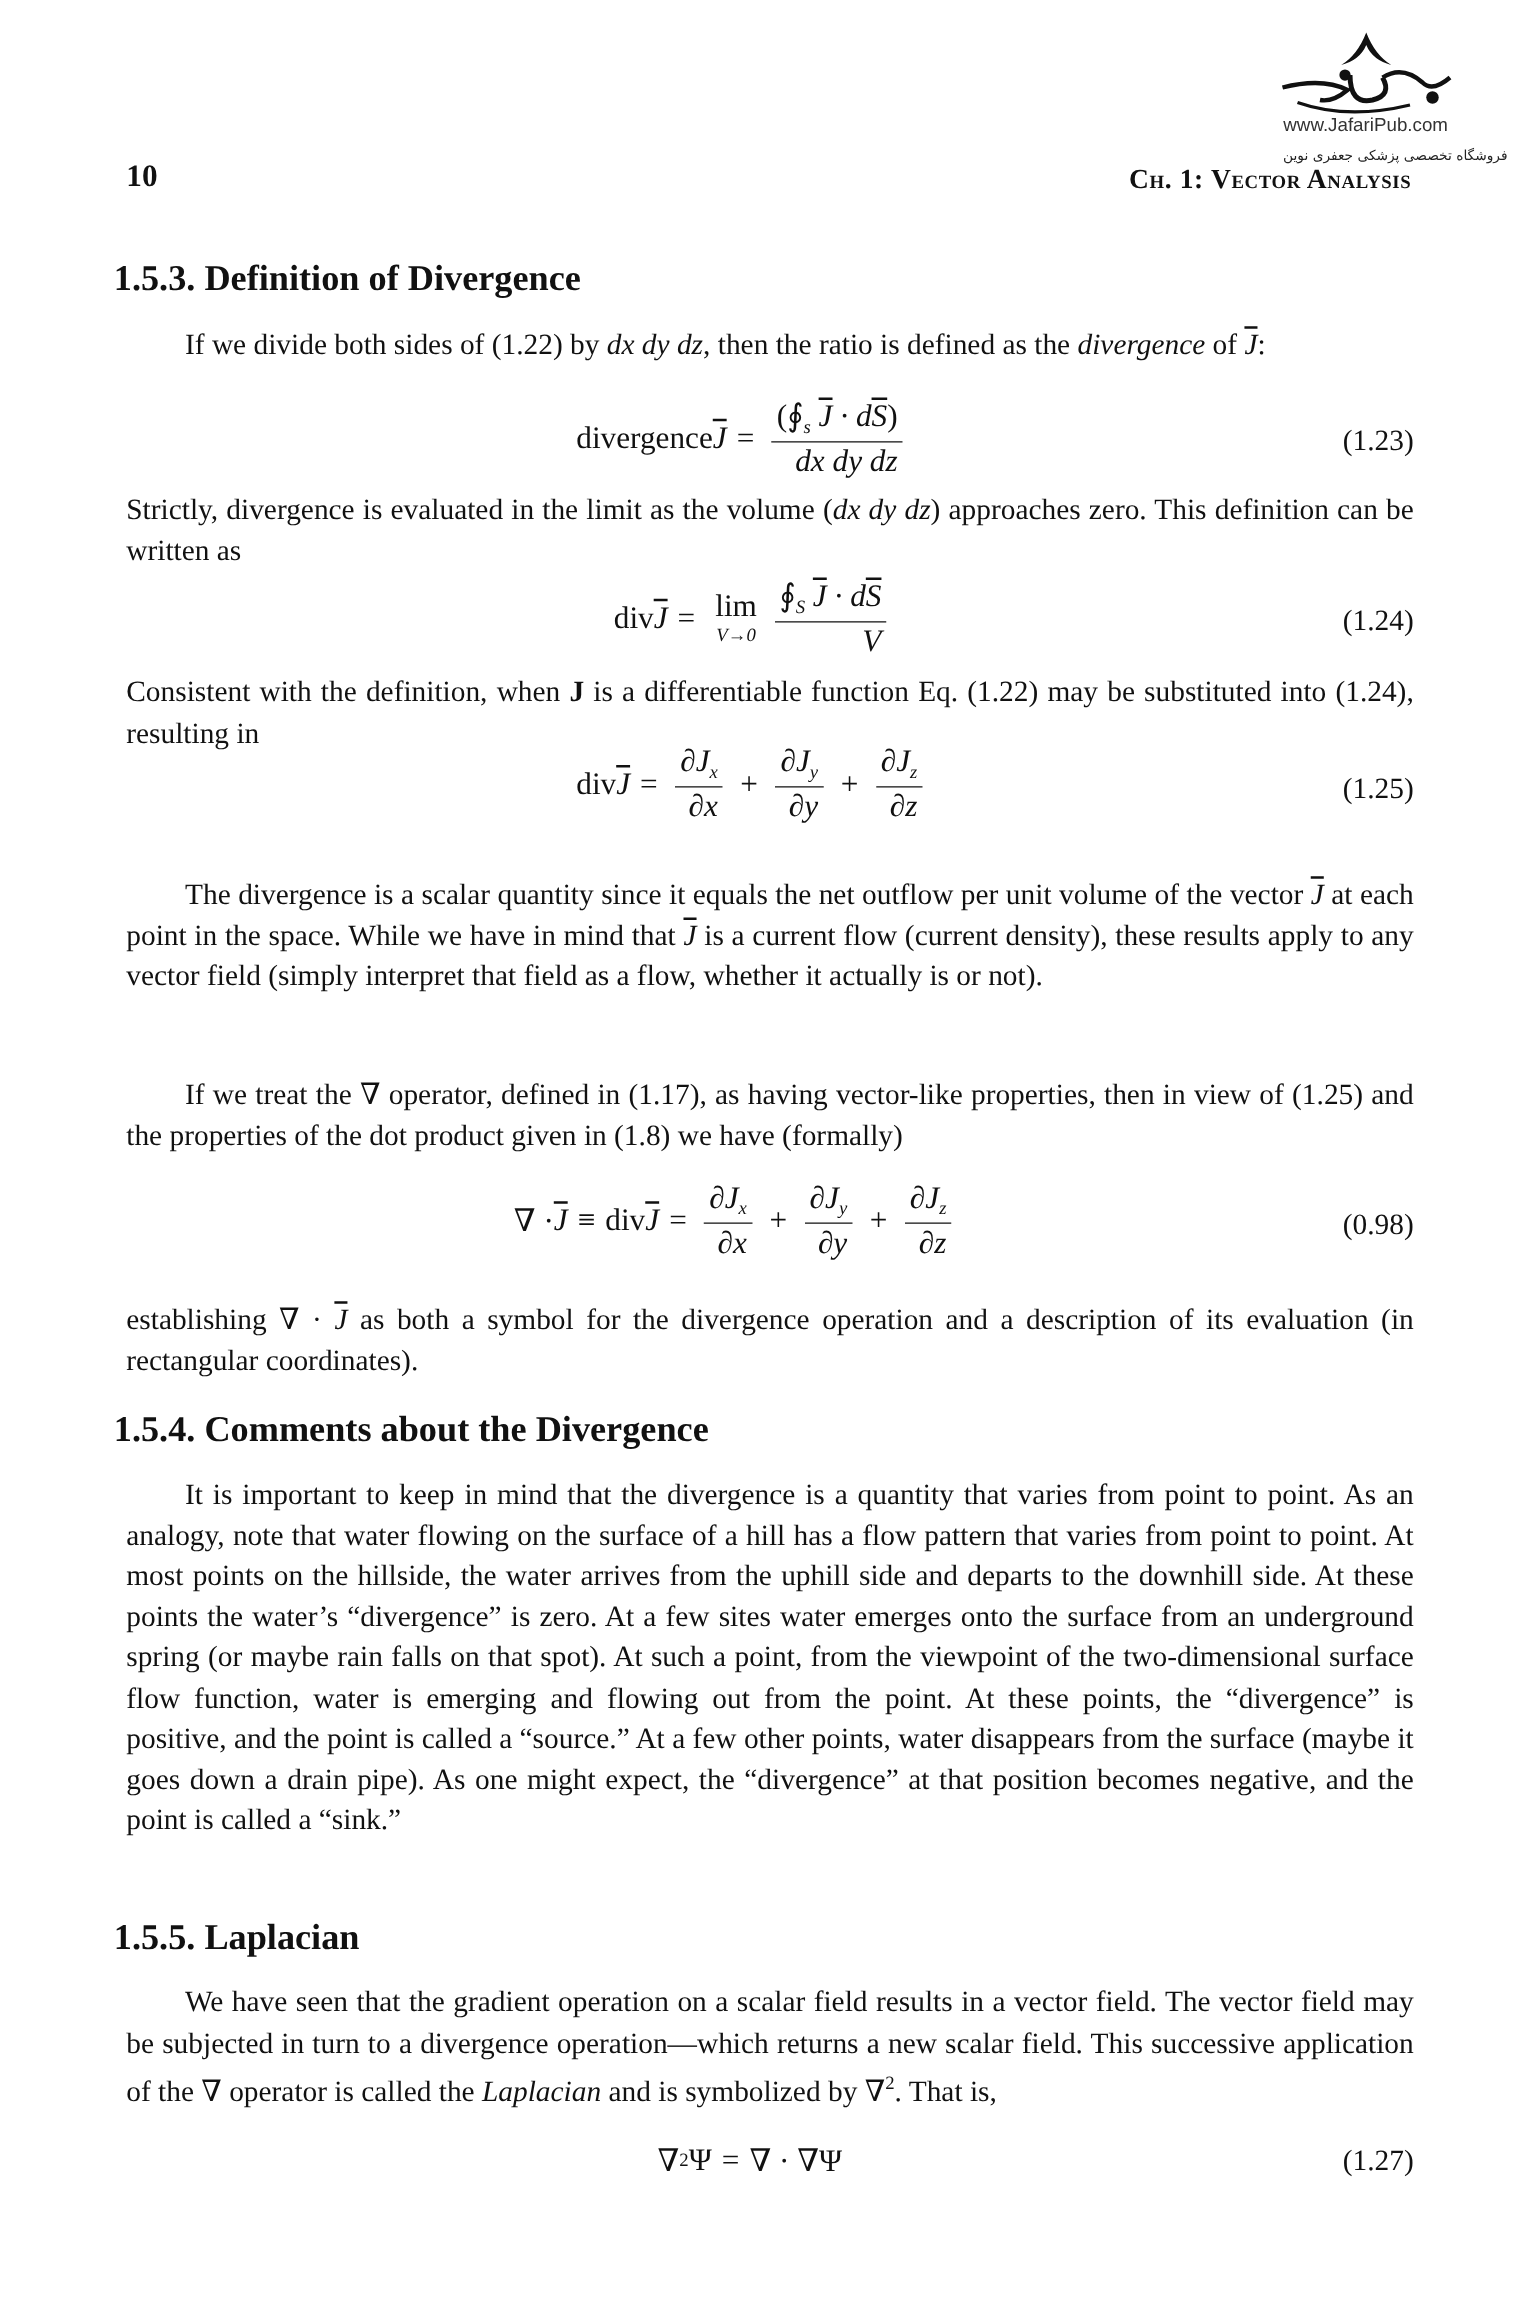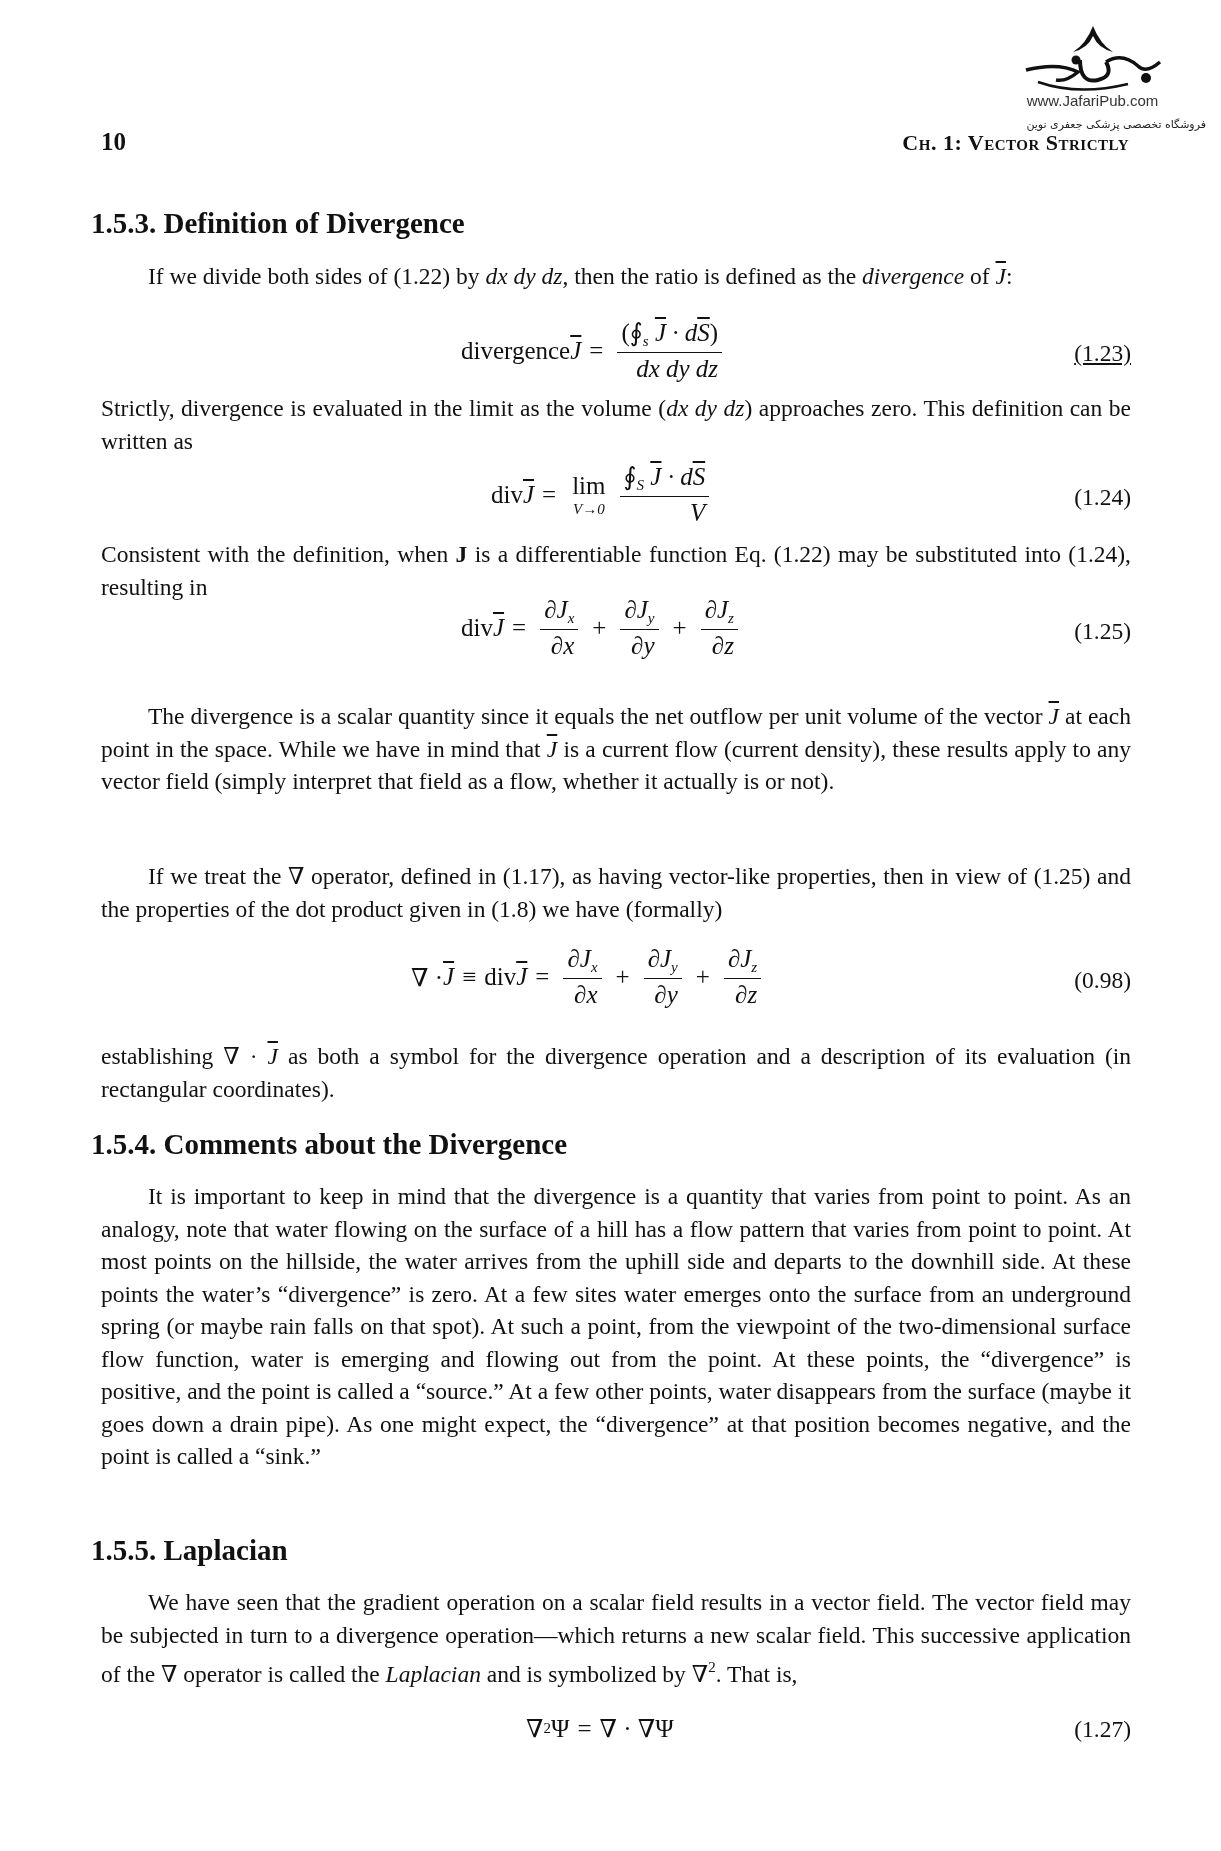--- a/index.html
+++ b/index.html
@@ -38,39 +38,39 @@
   <path d="M75 4 Q68 22 55 30 Q70 26 75 14 Q80 26 95 30 Q82 22 75 4Z" fill="#111"></path>
   <circle cx="58" cy="38" r="4.5" fill="#111"></circle>
   <path d="M8 48 Q40 40 60 50 Q48 60 38 58" stroke="#111" stroke-width="3.5" fill="none"></path>
   <path d="M62 38 Q62 62 80 58 Q96 54 88 40" stroke="#111" stroke-width="4" fill="none"></path>
   <path d="M88 40 Q104 30 120 44 Q128 52 142 40" stroke="#111" stroke-width="3.5" fill="none"></path>
   <circle cx="128" cy="56" r="5" fill="#111"></circle>
   <path d="M20 60 Q60 74 110 62" stroke="#111" stroke-width="2.5" fill="none"></path>
 </svg>
 <div class="abs logo-url">www.JafariPub.com</div>
 <div class="abs logo-fa">فروشگاه تخصصی پزشکی جعفری نوین</div>
-<div class="abs running-head">Ch. 1: Vector Strictly</div>
+<div class="abs running-head">Ch. 1: Vector Analysis</div>
 
 <h3 style="top:207px;">1.5.3.  Definition of Divergence</h3>
 
 <div class="p indent" style="top:260px;">
   <span>If we divide both sides of (1.22) by </span><span class="it">dx dy dz</span><span>, then the ratio is defined as the </span><span class="it">divergence</span><span> of </span><span class="ov">J</span><span>:</span>
 </div>
 
 <div class="eqrow" style="top:318px;">
   <div class="eq" style="left:360px;">
     <span>divergence </span>
       <span class="ov">J</span>
     <span class="op">=</span>
     <span class="frac">
       <span class="num"><span>(∮</span><span class="sub">s</span> <span class="ov">J</span><span class="it"> · d</span><span class="ov">S</span><span>)</span></span>
       <span class="den it">dx dy dz</span>
     </span>
   </div>
-  <div class="eqnum" style="top:22px;text-decoration:underline;">(1.23)</div>
+  <div class="eqnum" style="top:22px;">(1.23)</div>
 </div>
 
 <div class="p" style="top:392px;">
   <span>Strictly, divergence is evaluated in the limit as the volume (</span><span class="it">dx dy dz</span><span>) approaches zero.  This definition can be written as</span>
 </div>
 
 <div class="eqrow" style="top:462px;">
   <div class="eq" style="left:390px;">
     <span>div</span>
       <span class="ov">J</span>

